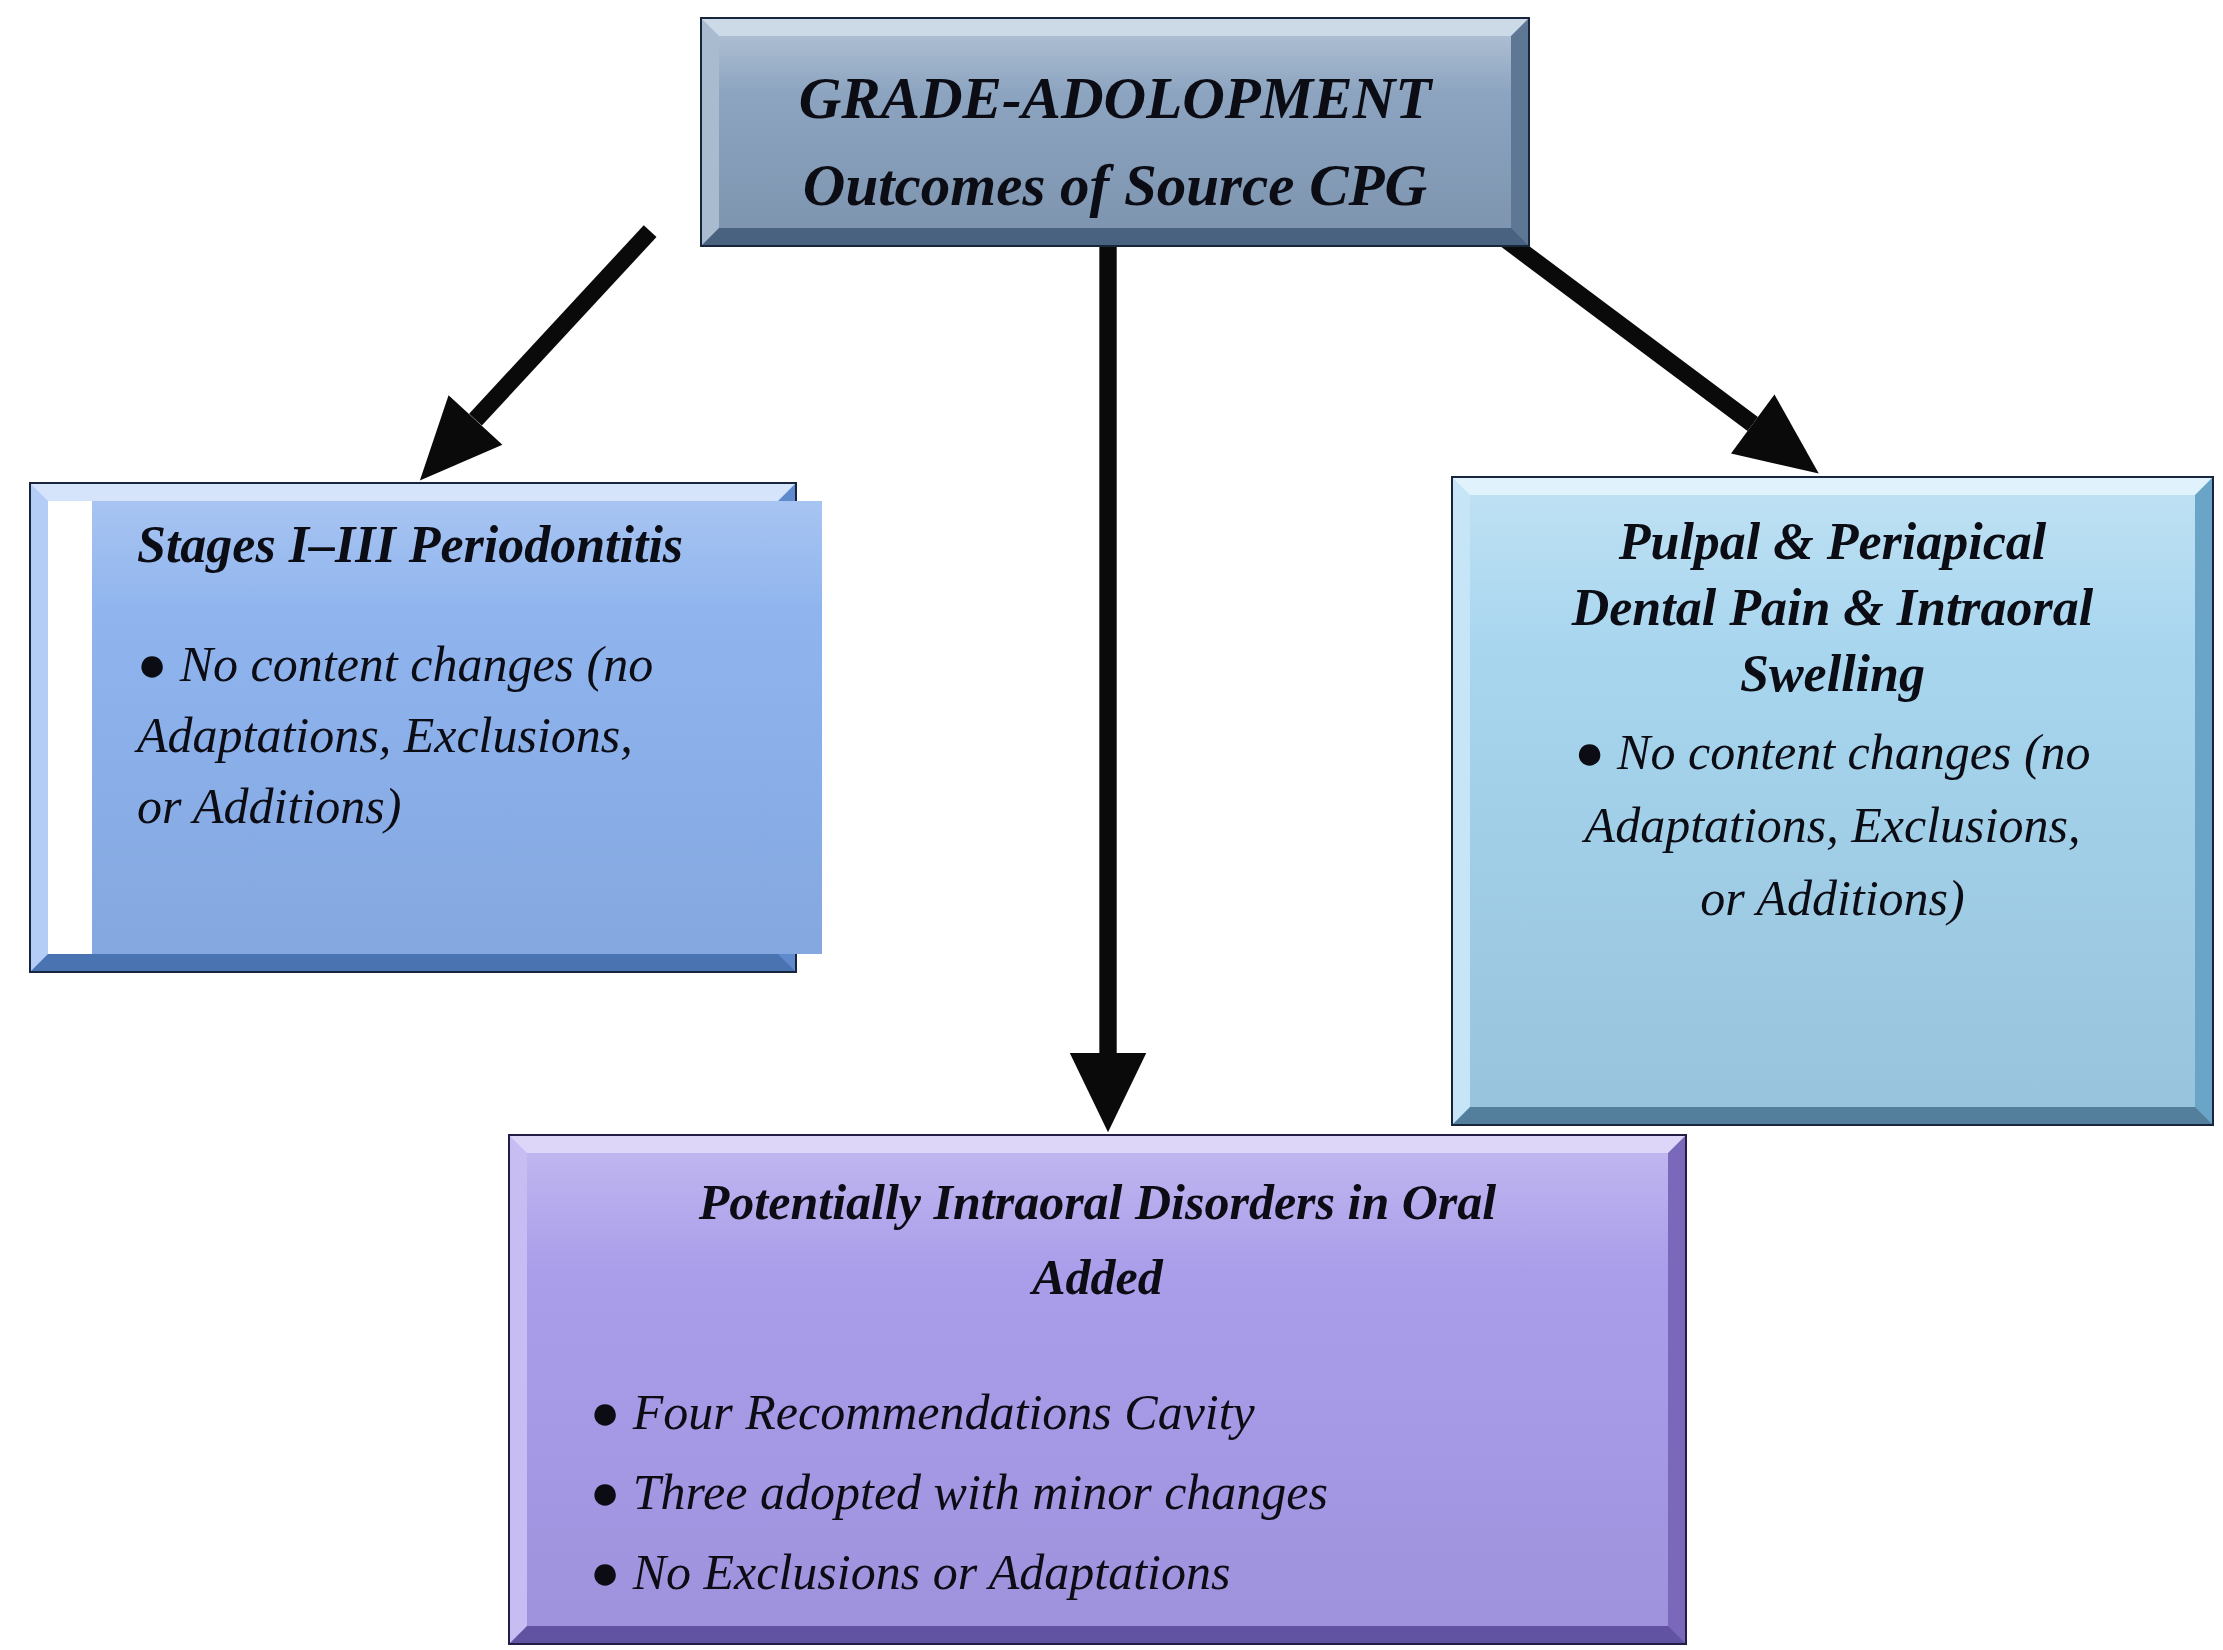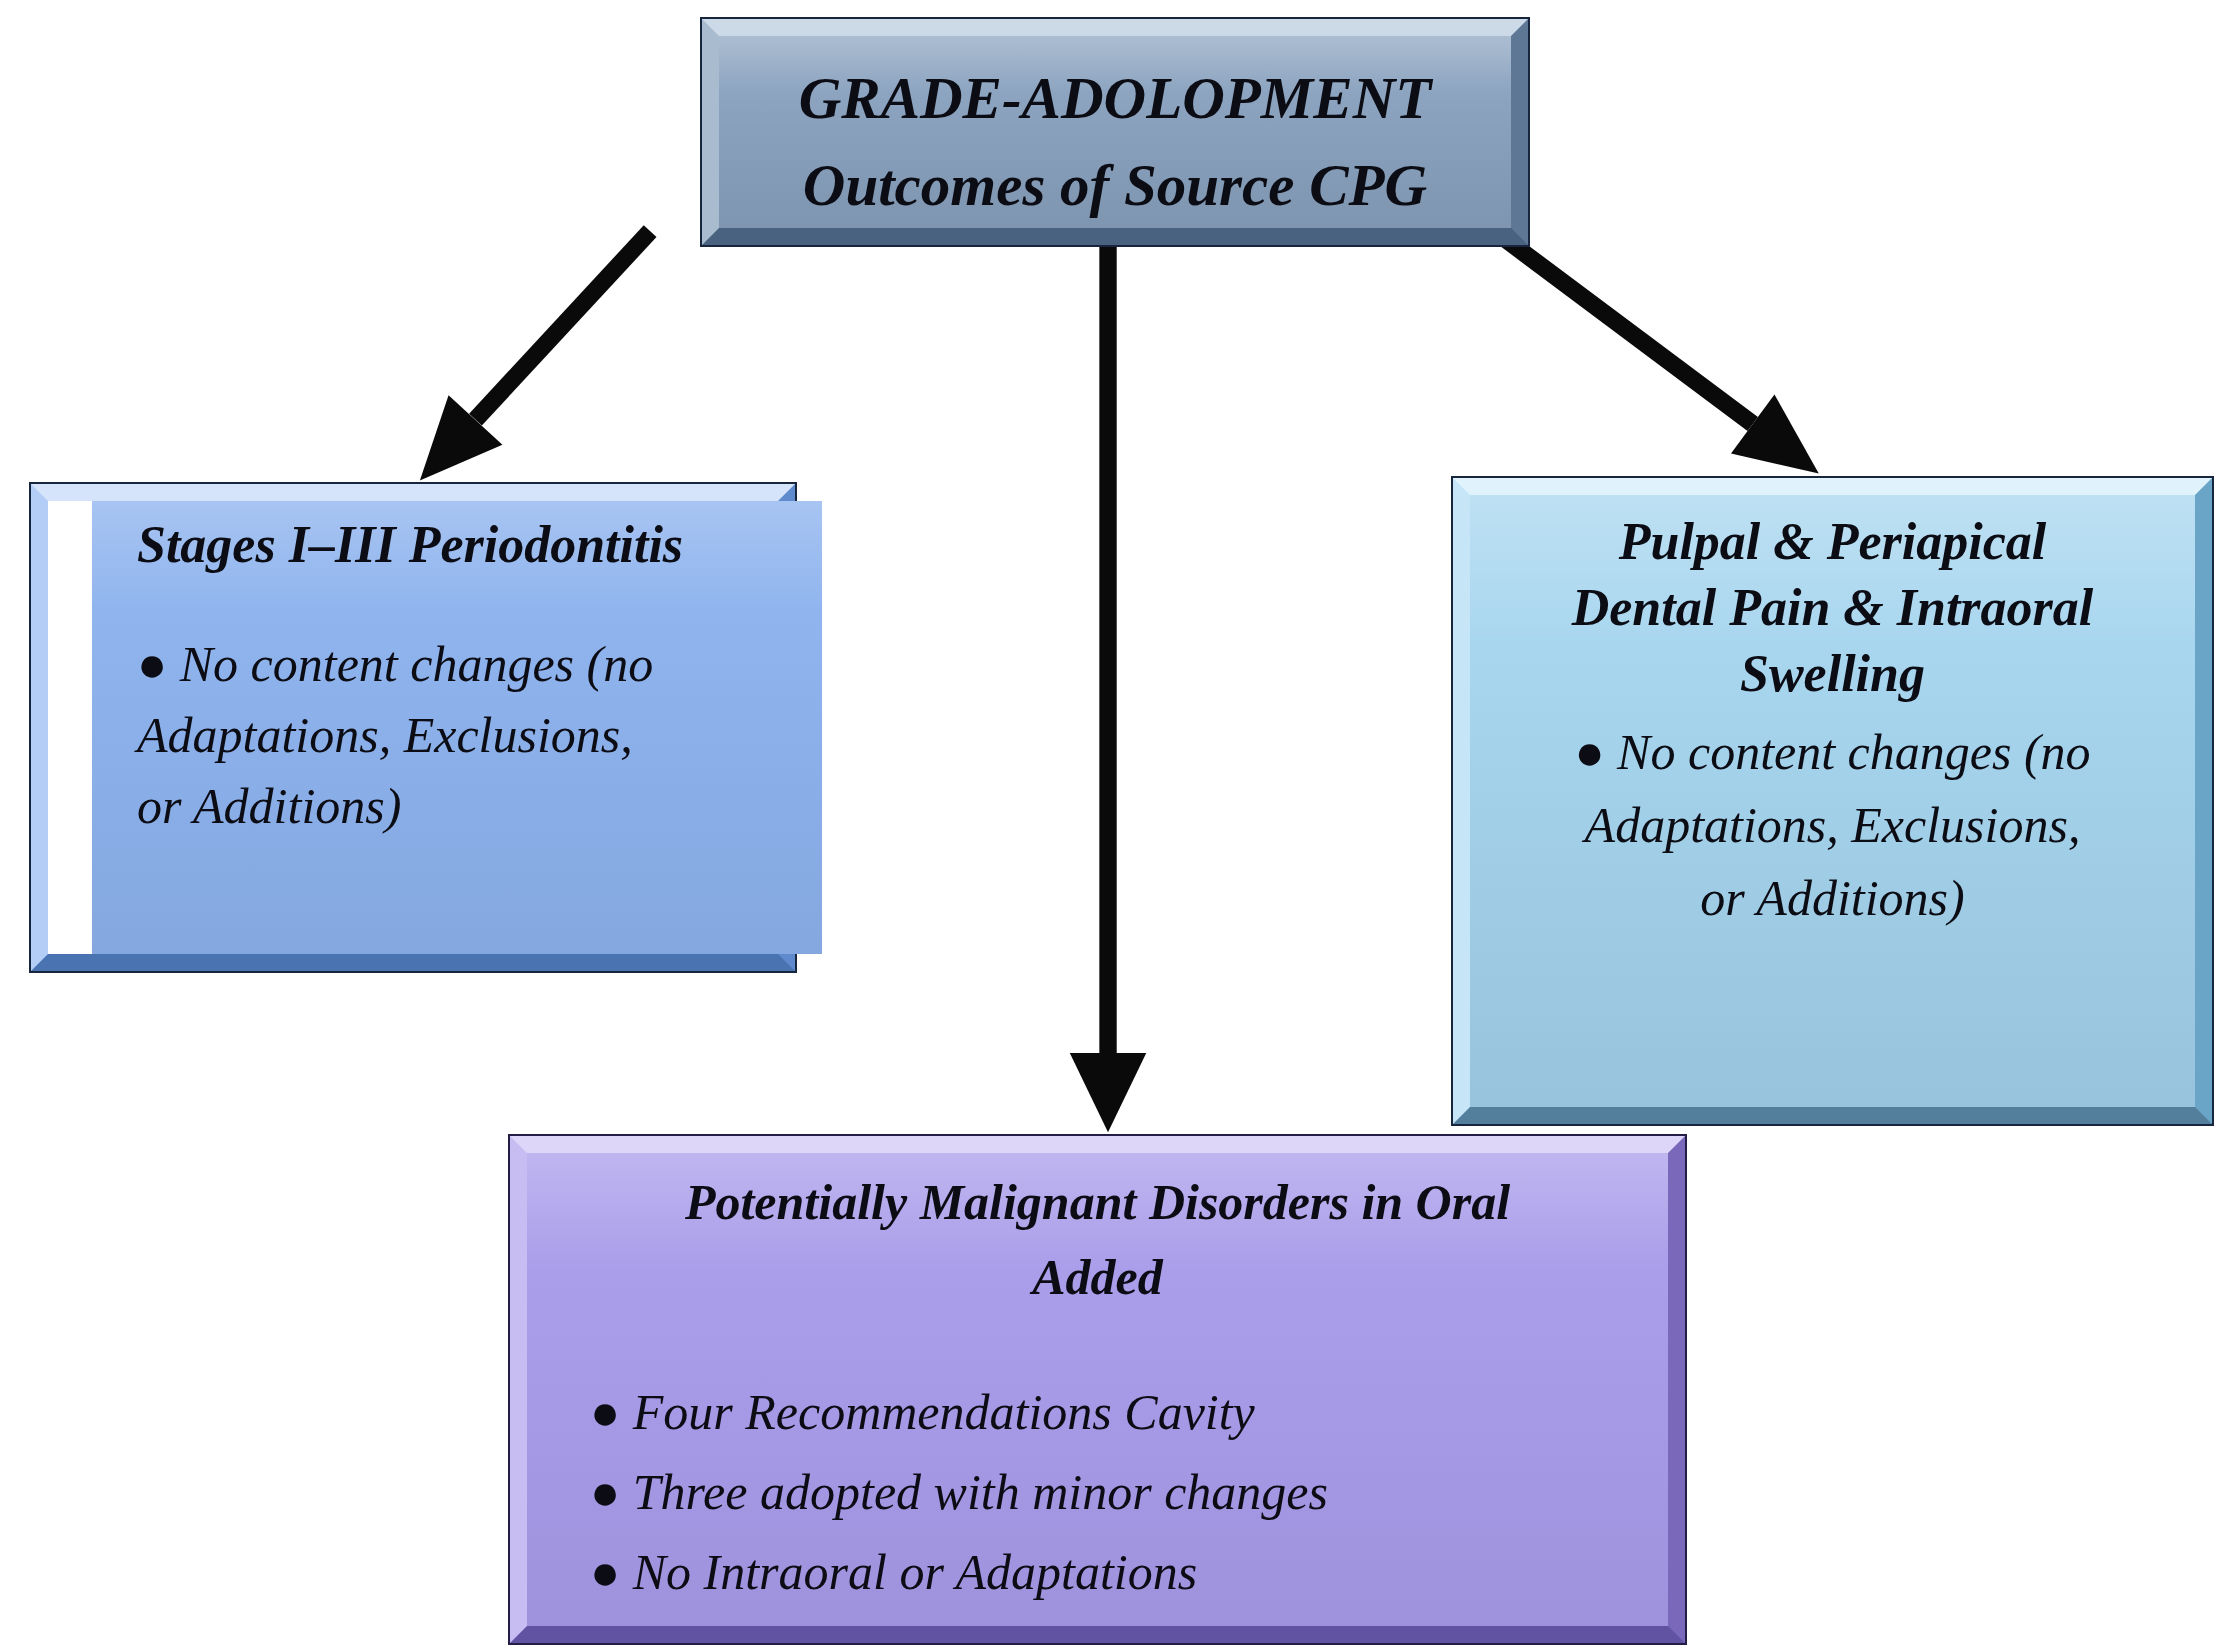--- a/index.html
+++ b/index.html
@@ -159,25 +159,25 @@
           <div class="body-line">Adaptations, Exclusions,</div>
           <div class="body-line">or Additions)</div>
         </div>
       </div>
     </div>
   </div>
 
   <div class="box box-bottom">
     <div class="frame">
       <div class="content">
-        <div class="heading-line">Potentially Malignant Disorders in Oral</div>
+        <div class="heading-line">Potentially Intraoral Disorders in Oral</div>
         <div class="heading-line">Added</div>
         <div class="bullet-list">
           <div class="body-line">● Four Recommendations Cavity</div>
           <div class="body-line">● Three adopted with minor changes</div>
-          <div class="body-line">● No Intraoral or Adaptations</div>
+          <div class="body-line">● No Exclusions or Adaptations</div>
         </div>
       </div>
     </div>
   </div>
 
 </div>
 
 
 </body></html>

